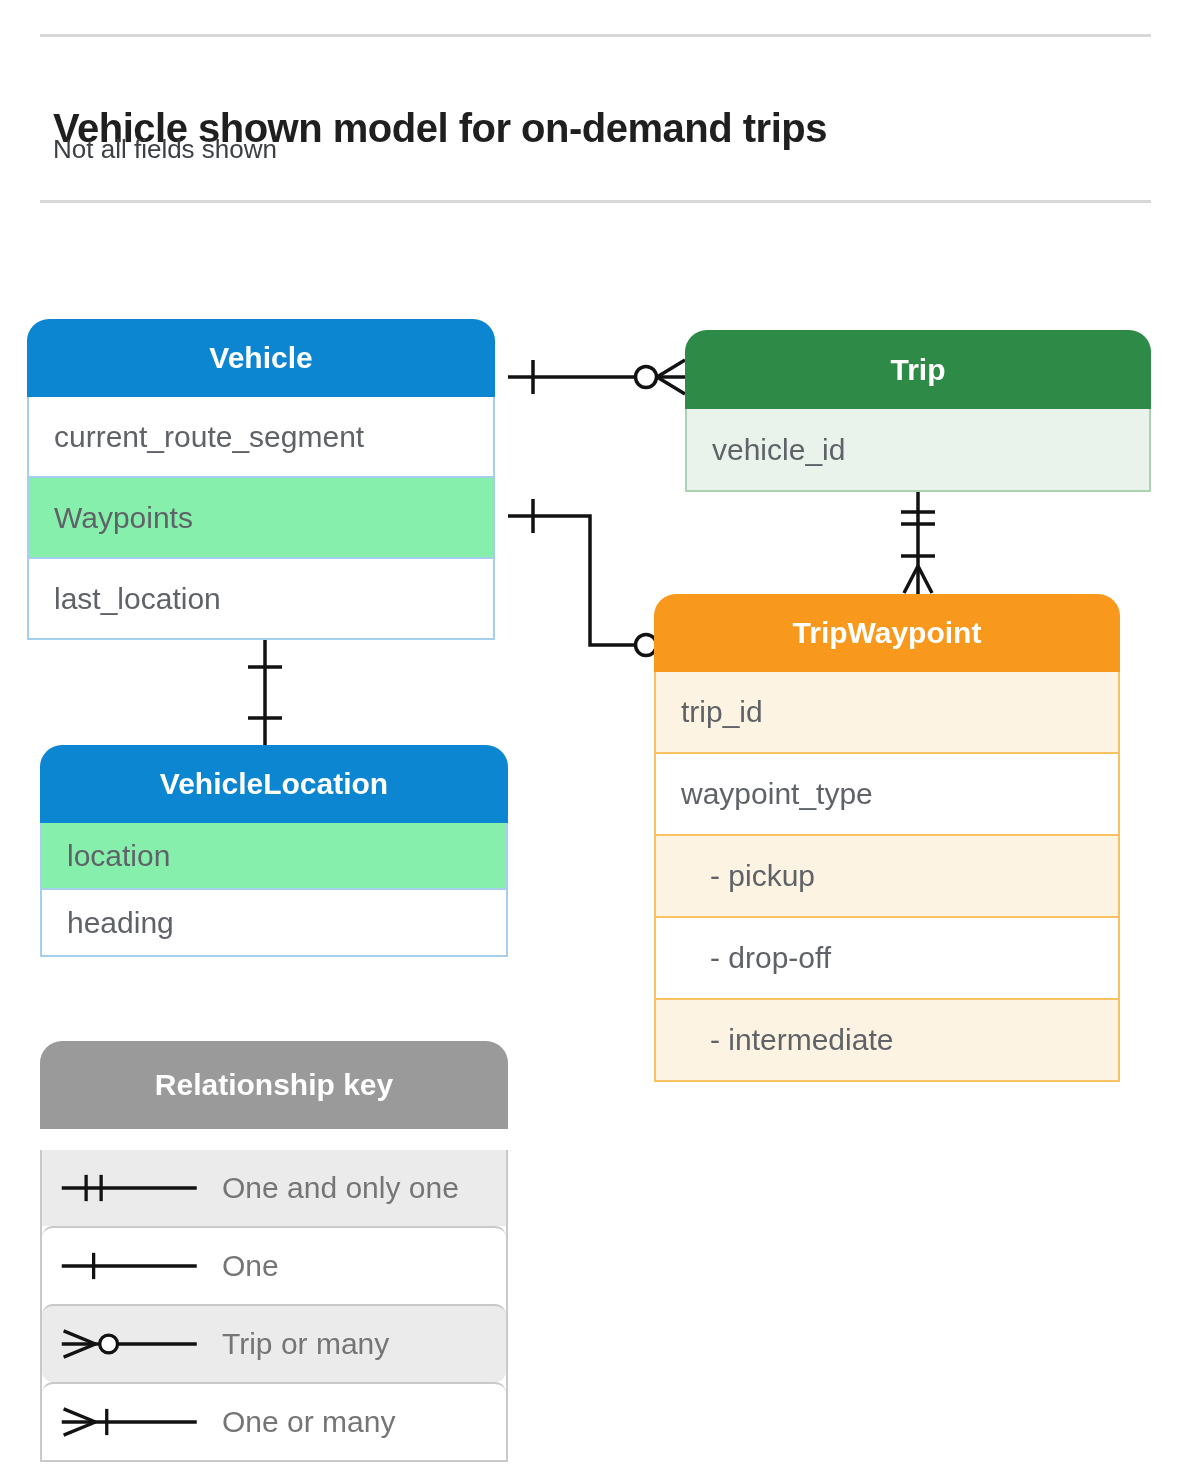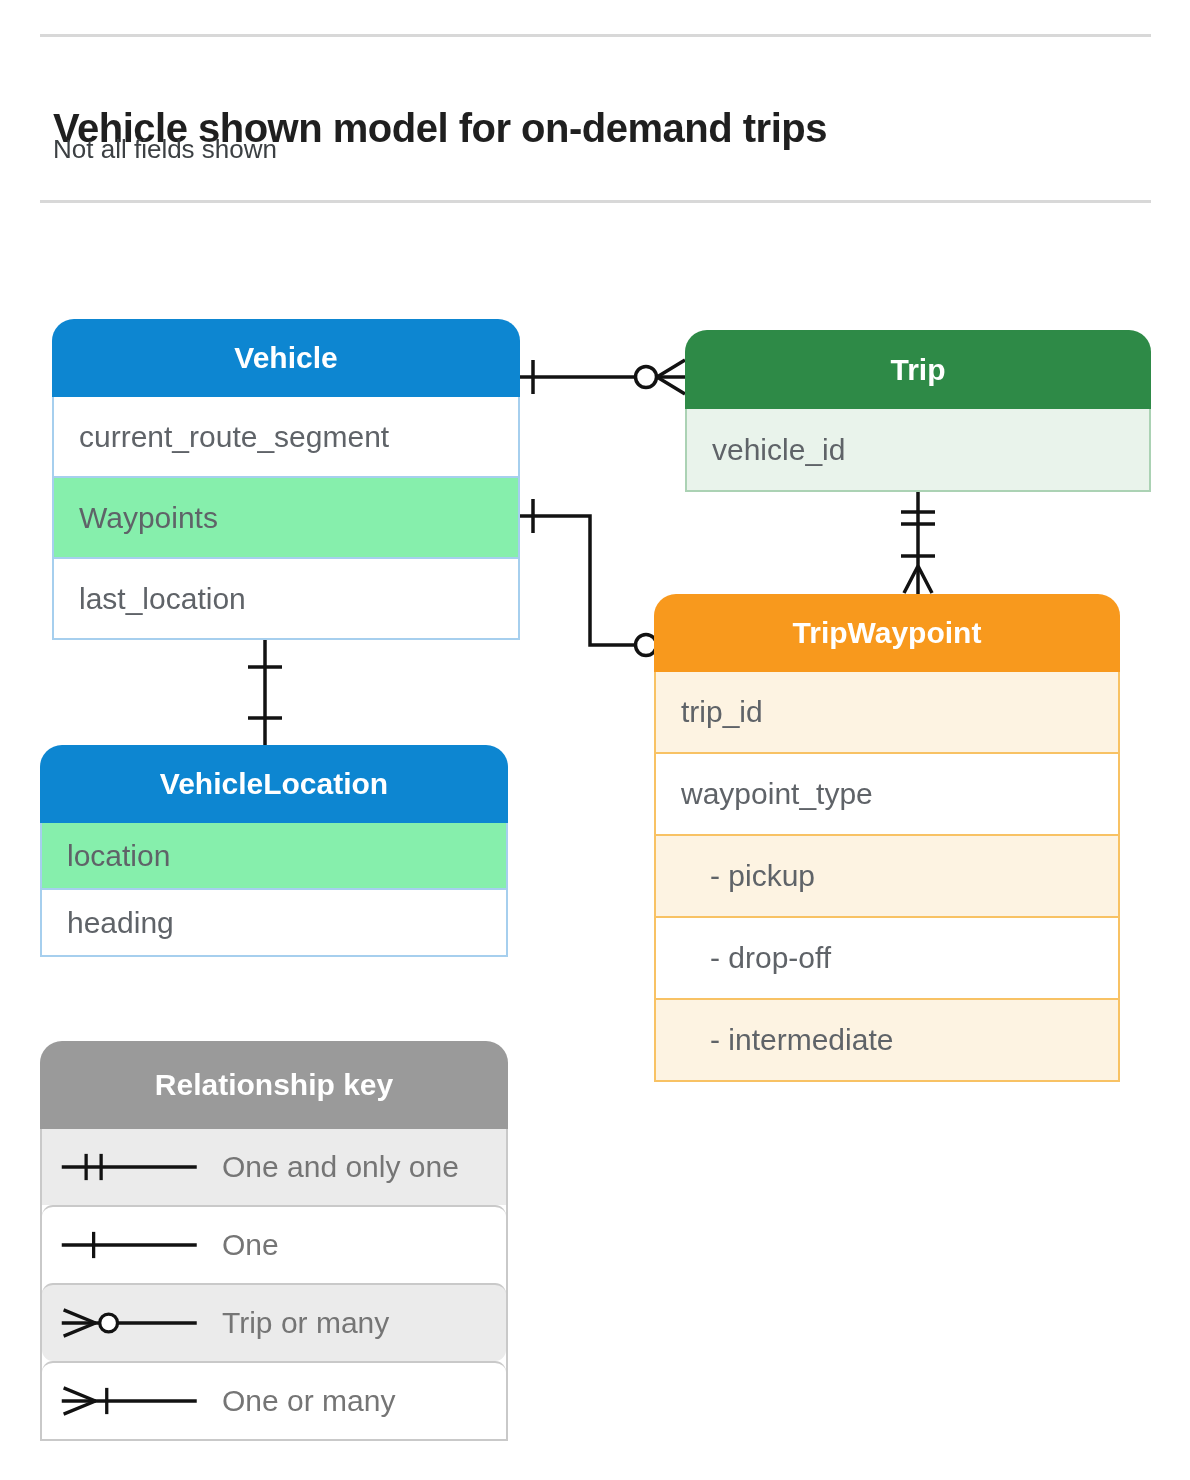--- a/index.html
+++ b/index.html
@@ -28,21 +28,21 @@
   .blue  .erow + .erow { border-top-color:#a6cfee; }
   .blue  .erow.hl { background:#86efac; }
   .green .ehead { background:#2e8a47; }
   .green .erows { border-color:#abd2b4; }
   .green .erow.hl { background:#e9f3eb; }
   .orange .ehead { background:#f8991d; }
   .orange .erows { border-color:#f8c264; }
   .orange .erow + .erow { border-top-color:#f8c264; }
   .orange .erow.hl { background:#fdf3e2; }
   .gray  .ehead { background:#9a9a9a; }
-  .gray  .erows { border-color:#c9c9c9; }
+  .gray  .erows { border-color:#c9c9c9;margin-top:21px; }
   .gray  .erow + .erow { border-top-color:#c9c9c9;border-radius:11px; }
   .gray  .erow.hl { background:#ebebeb; }
 
   
   #vehicle .erow { height:79px; }
   #trip .ehead { height:79px; }
   #trip .erow { height:81px; }
   #trip-waypoint .erow { height:80px; }
   #vehicle-location .erow { height:65px; }
   #relationship-key .ehead { height:88px; }
@@ -83,21 +83,21 @@
     <path d="M901 556 H935"></path>
     <path d="M918 566 L904 593 M918 566 L932 593"></path>
   </g>
 
   <g>
     <path d="M265 634 V745"></path>
     <path d="M248 667 H282 M248 718 H282"></path>
   </g>
 </svg>
 
-<div id="vehicle" class="entity blue" style="left:52px; top:319px; width:468px">
+<div id="vehicle" class="entity blue" style="left:27px; top:319px; width:468px">
   <div class="ehead">Vehicle</div>
   <div class="erows">
     <div class="erow">current_route_segment</div>
     <div class="erow hl">Waypoints</div>
     <div class="erow">last_location</div>
   </div>
 </div>
 
 <div id="trip" class="entity green" style="left:685px; top:330px; width:466px">
   <div class="ehead">Trip</div>

